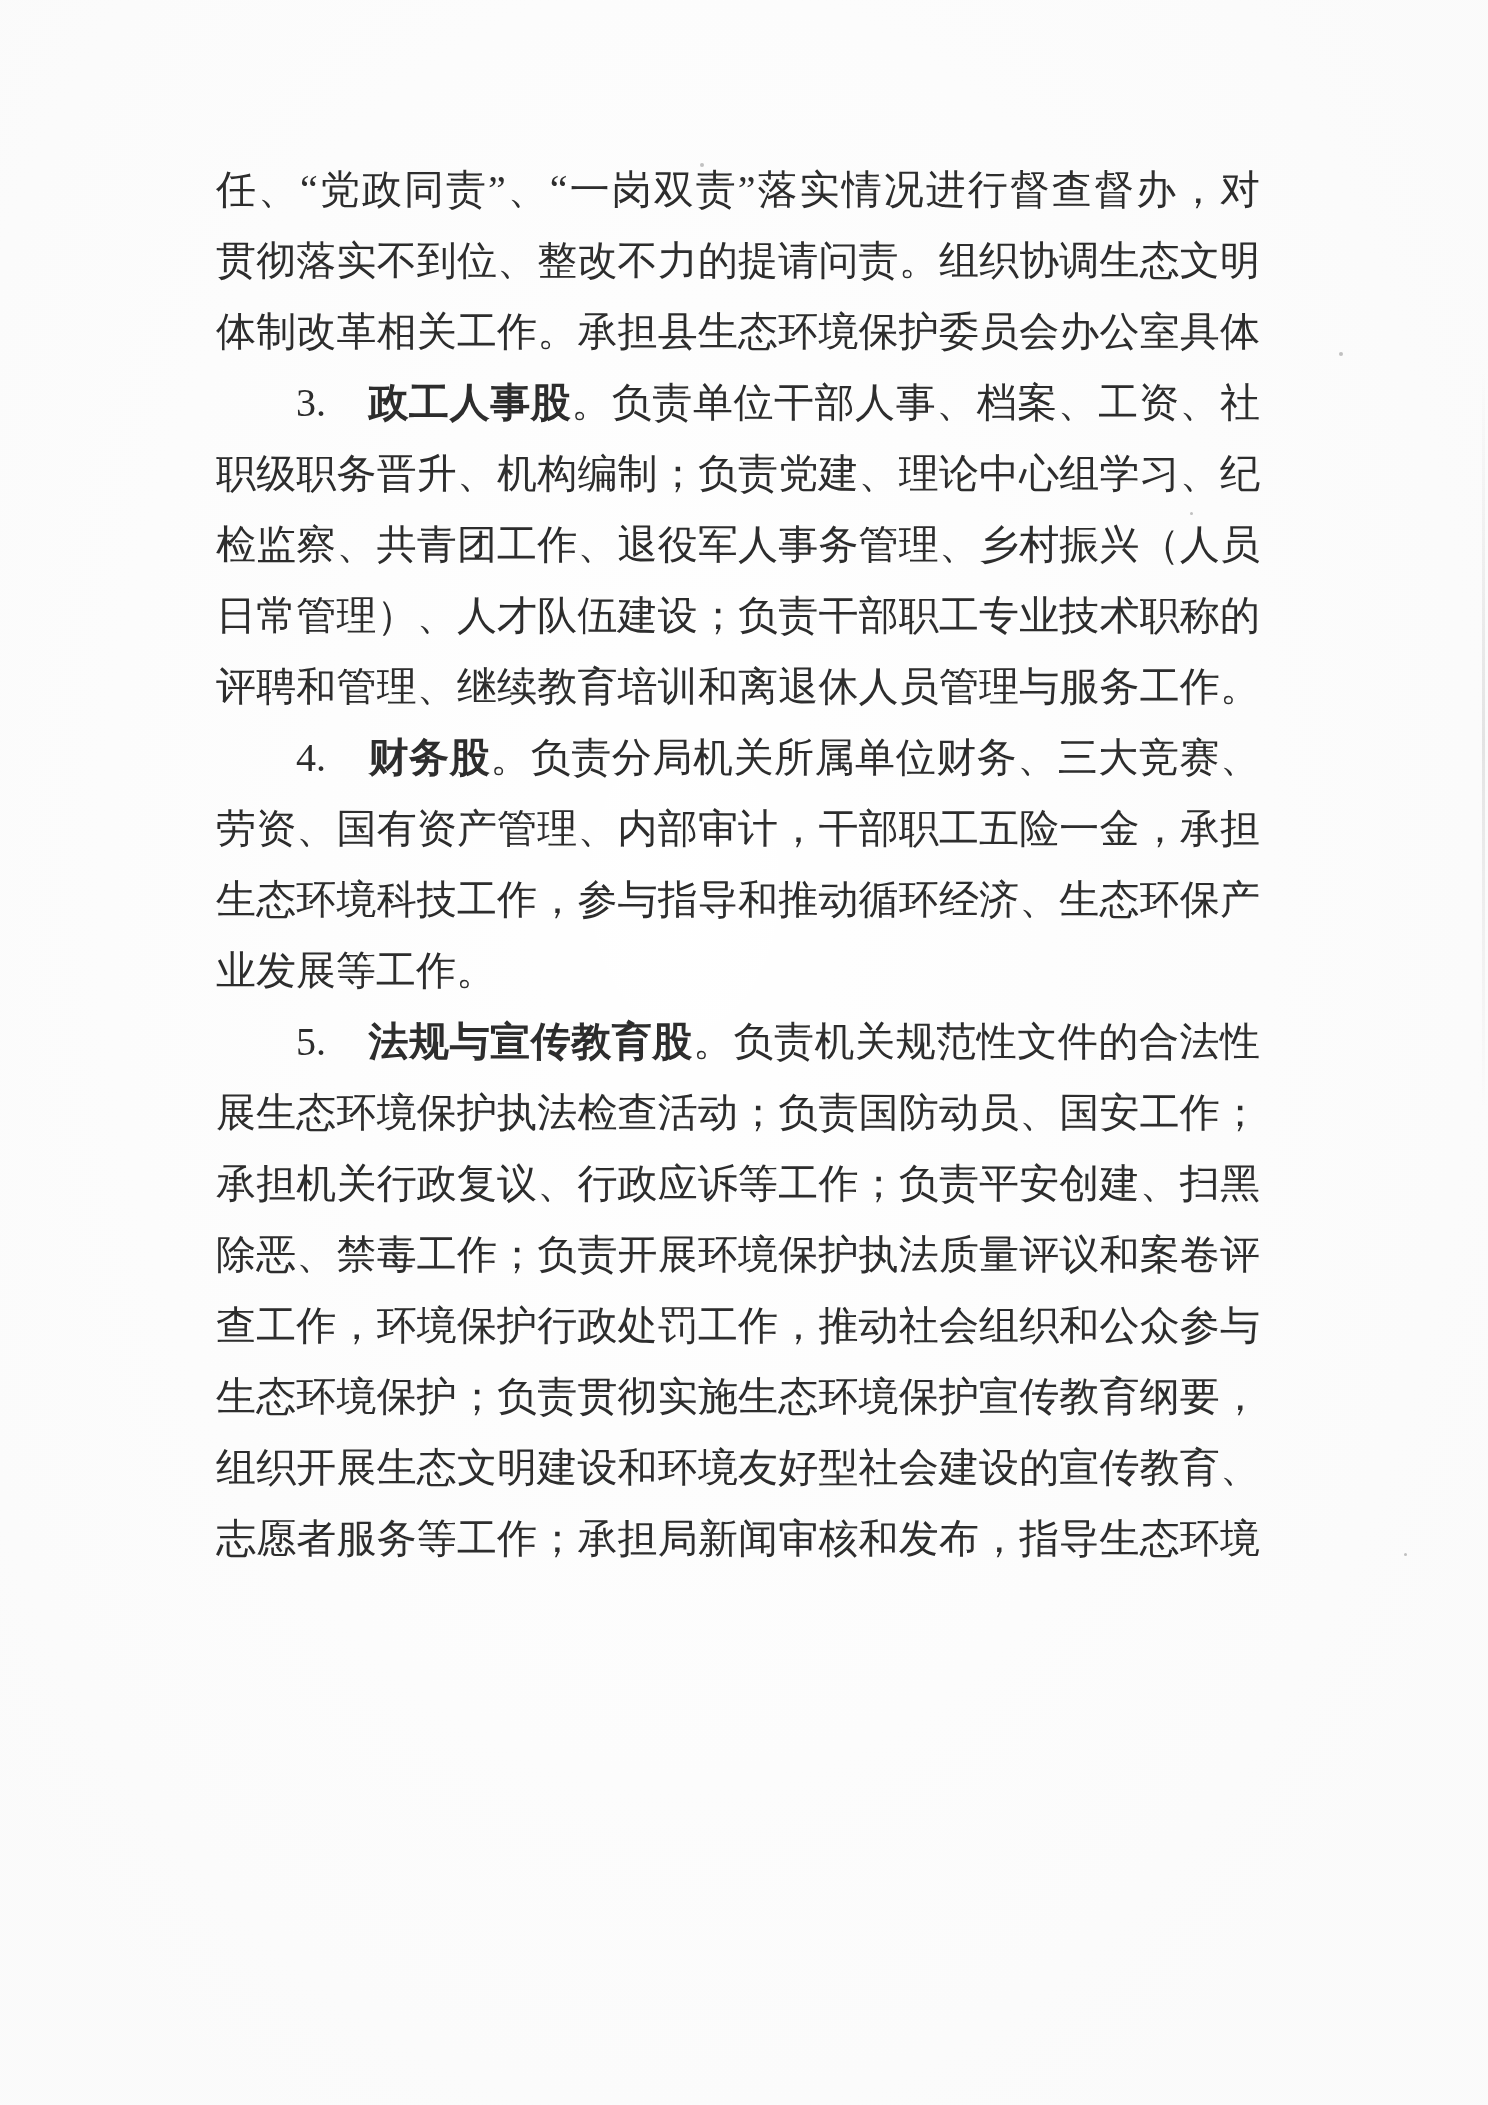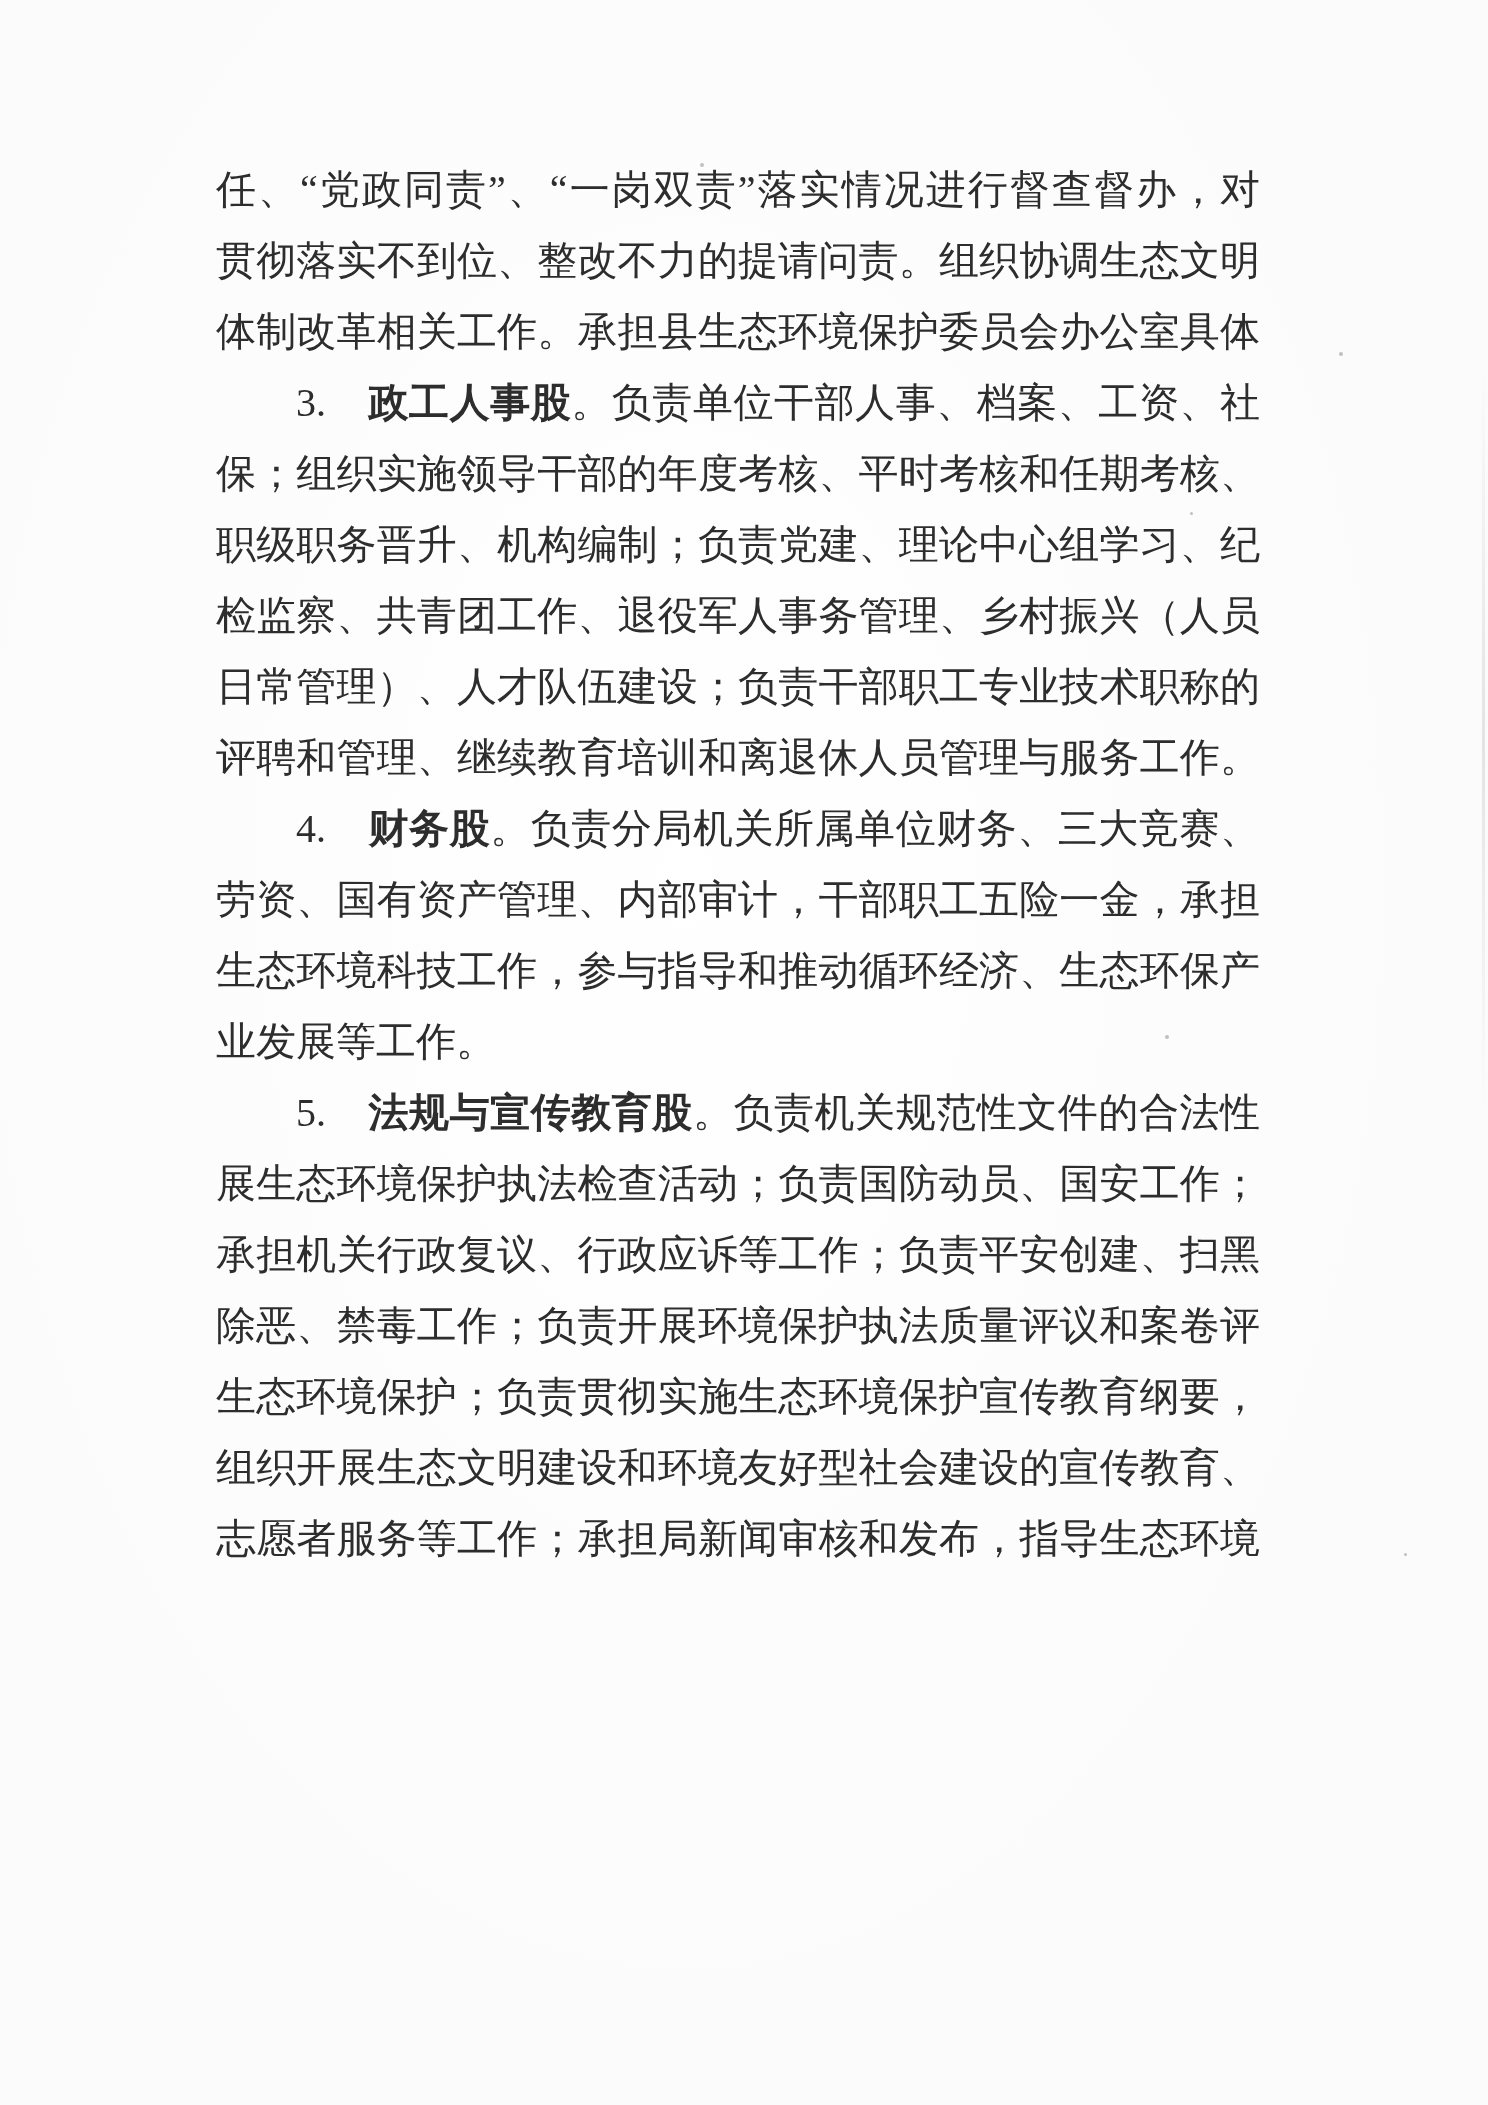--- a/index.html
+++ b/index.html
@@ -67,33 +67,33 @@
 </style>
 </head>
 <body>
 
 <div class="scan-page">
   <div class="text-block" id="text-block">
       <div class="text-line j"><span class="seg-plain">任、“党政同责”、“一岗双责”落实情况进行督查督办，对</span></div>
       <div class="text-line j"><span class="seg-plain">贯彻落实不到位、整改不力的提请问责。组织协调生态文明</span></div>
       <div class="text-line j"><span class="seg-plain">体制改革相关工作。承担县生态环境保护委员会办公室具体</span></div>
       <div class="text-line j indent"><span class="seg-plain">3.</span><span class="seg-gap"></span><span class="seg-bold">政工人事股</span><span class="seg-plain">。负责单位干部人事、档案、工资、社</span></div>
-      <div class="text-line j"><span class="seg-plain">保；组织实施领导干部的年度考核、平时考核和任期考核、</span></div>
       <div class="text-line j"><span class="seg-plain">职级职务晋升、机构编制；负责党建、理论中心组学习、纪</span></div>
       <div class="text-line j"><span class="seg-plain">检监察、共青团工作、退役军人事务管理、乡村振兴（人员</span></div>
       <div class="text-line j"><span class="seg-plain">日常管理）、人才队伍建设；负责干部职工专业技术职称的</span></div>
       <div class="text-line j"><span class="seg-plain">评聘和管理、继续教育培训和离退休人员管理与服务工作。</span></div>
       <div class="text-line j indent"><span class="seg-plain">4.</span><span class="seg-gap"></span><span class="seg-bold">财务股</span><span class="seg-plain">。负责分局机关所属单位财务、三大竞赛、</span></div>
       <div class="text-line j"><span class="seg-plain">劳资、国有资产管理、内部审计，干部职工五险一金，承担</span></div>
       <div class="text-line j"><span class="seg-plain">生态环境科技工作，参与指导和推动循环经济、生态环保产</span></div>
       <div class="text-line"><span class="seg-plain">业发展等工作。</span></div>
       <div class="text-line j indent"><span class="seg-plain">5.</span><span class="seg-gap"></span><span class="seg-bold">法规与宣传教育股</span><span class="seg-plain">。负责机关规范性文件的合法性</span></div>
       <div class="text-line j"><span class="seg-plain">展生态环境保护执法检查活动；负责国防动员、国安工作；</span></div>
       <div class="text-line j"><span class="seg-plain">承担机关行政复议、行政应诉等工作；负责平安创建、扫黑</span></div>
       <div class="text-line j"><span class="seg-plain">除恶、禁毒工作；负责开展环境保护执法质量评议和案卷评</span></div>
+      <div class="text-line j"><span class="seg-plain">查工作，环境保护行政处罚工作，推动社会组织和公众参与</span></div>
       <div class="text-line j"><span class="seg-plain">生态环境保护；负责贯彻实施生态环境保护宣传教育纲要，</span></div>
       <div class="text-line j"><span class="seg-plain">组织开展生态文明建设和环境友好型社会建设的宣传教育、</span></div>
       <div class="text-line j"><span class="seg-plain">志愿者服务等工作；承担局新闻审核和发布，指导生态环境</span></div>
     </div>
   <div id="artifacts">
       <div class="speck" style="left: 700px; top: 163px; width: 4px; height: 4px;"></div>
       <div class="speck" style="left: 1339px; top: 352px; width: 4px; height: 4px;"></div>
       <div class="speck" style="left: 1190px; top: 512px; width: 3px; height: 3px;"></div>
       <div class="speck" style="left: 1404px; top: 1553px; width: 3px; height: 3px;"></div>
       <div class="speck" style="left: 1165px; top: 1035px; width: 4px; height: 4px;"></div>

